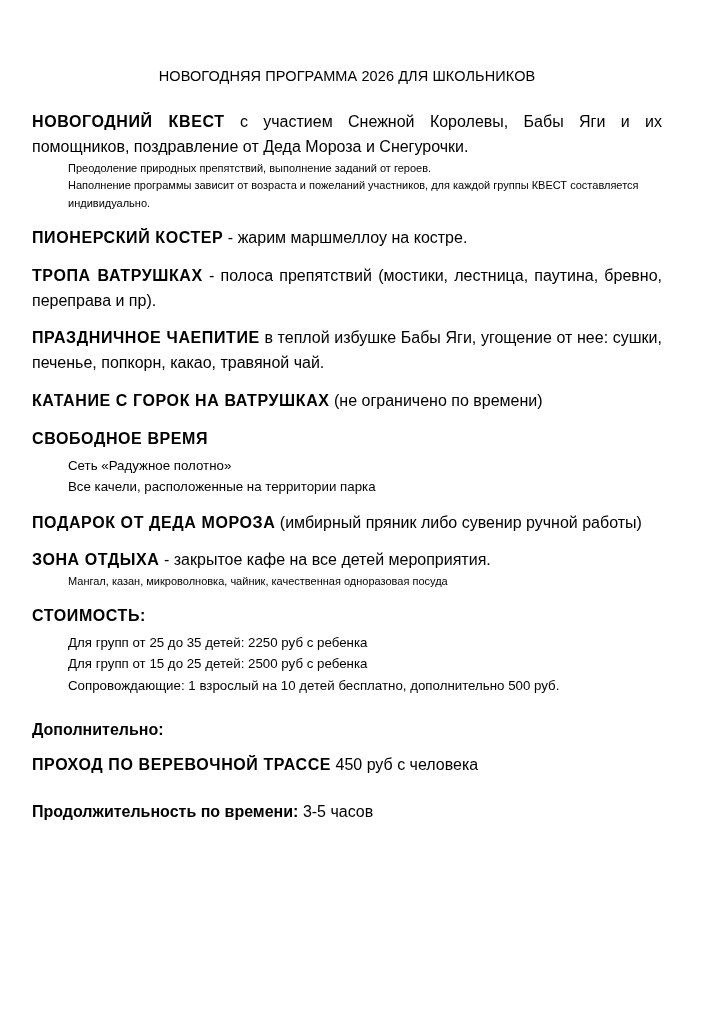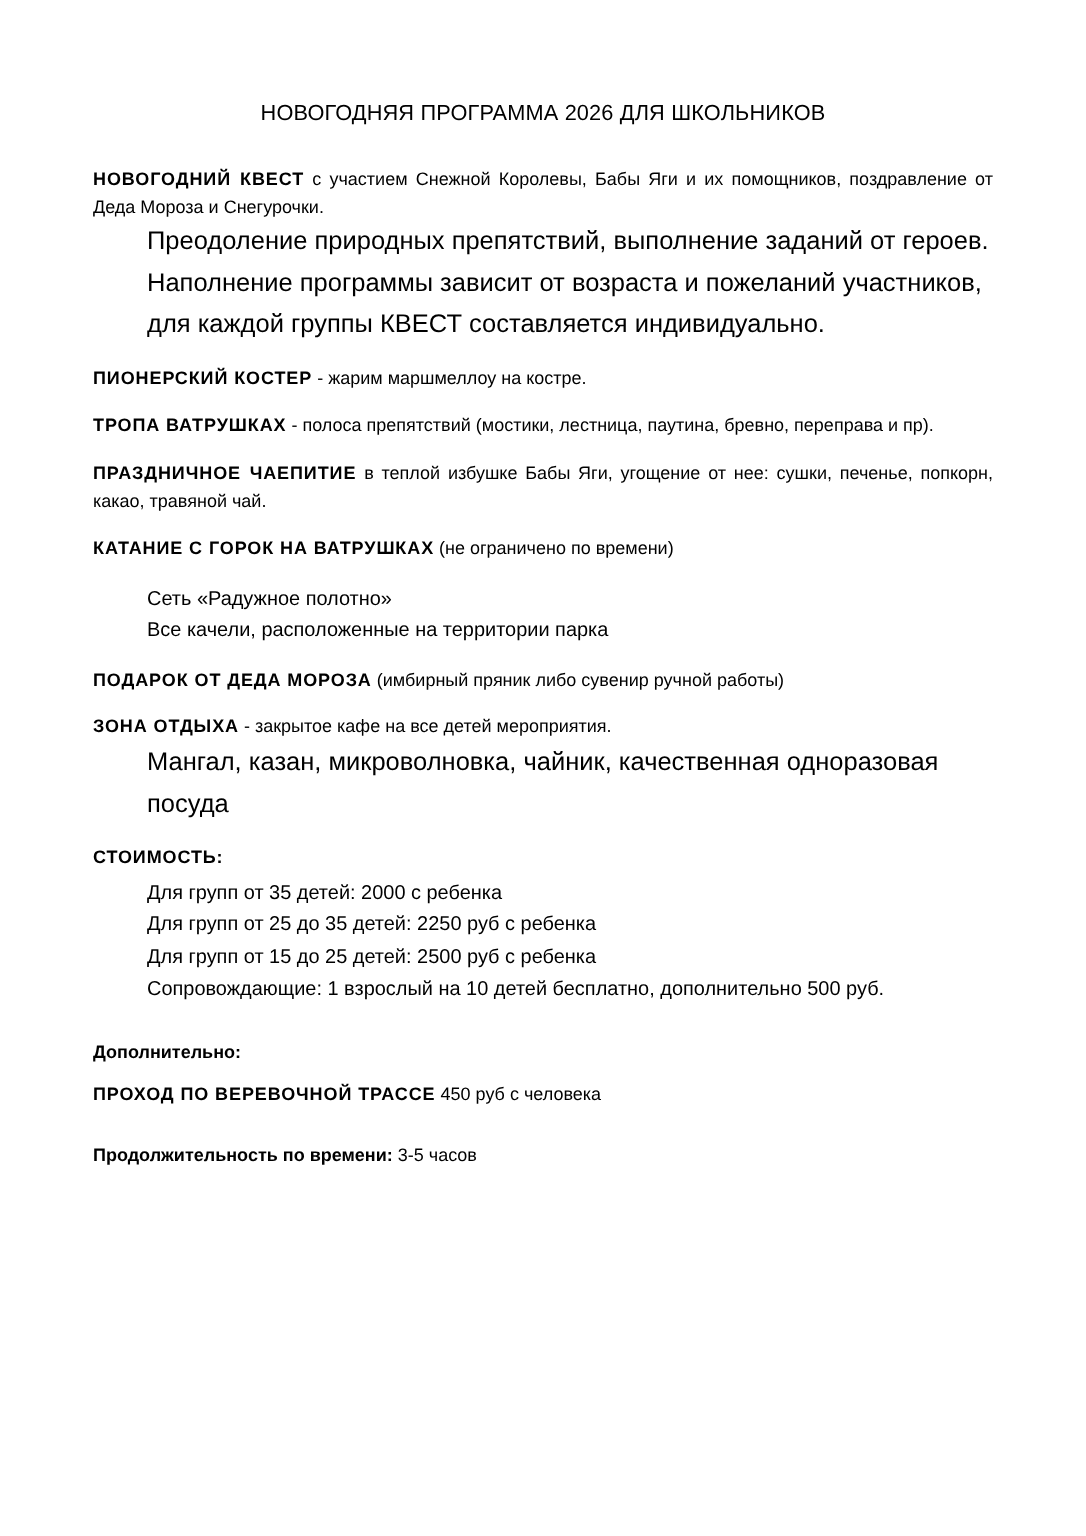--- a/index.html
+++ b/index.html
@@ -12,52 +12,52 @@
     height: 1024px;
     font-family: "Liberation Sans", sans-serif;
     color: #000000;
     -webkit-font-smoothing: antialiased;
   }
   .page {
     position: relative;
     width: 724px;
     height: 1024px;
     box-sizing: border-box;
-    padding: 60px 62px 0 62px;
+    padding: 60px 62px 0 32px;
     background: #fff;
   }
   .doc-title {
     text-align: center;
     font-size: 14.5px;
     letter-spacing: 0.1px;
     margin: 8px 0 26px 0;
     color: #000;
   }
   .block {
     margin-bottom: 13px;
   }
   .para {
-    font-size: 12px;
+    font-size: 16px;
     line-height: 1.55;
     text-align: justify;
     text-justify: inter-word;
     margin: 0;
   }
   .para.nojust {
     text-align: left;
   }
   .lead {
     font-weight: bold;
   }
   .spaced {
     letter-spacing: 0.6px;
   }
   .indent {
     margin-left: 36px;
-    font-size: 17px;
+    font-size: 11px;
     line-height: 1.62;
   }
   .sub-list {
     margin: 3px 0 0 0;
     padding: 0;
     list-style: none;
   }
   .sub-list li {
     margin-left: 36px;
     font-size: 13.3px;
@@ -106,20 +106,23 @@
     </p>
   </div>
 
   <div class="block">
     <p class="para nojust">
       <span class="lead spaced">КАТАНИЕ С ГОРОК НА ВАТРУШКАХ</span><span> (не ограничено по времени)</span>
     </p>
   </div>
 
   <div class="block">
+    <p class="para nojust">
+      <span class="lead spaced">СВОБОДНОЕ ВРЕМЯ</span>
+    </p>
     <ul class="sub-list">
       <li>Сеть «Радужное полотно»</li>
       <li>Все качели, расположенные на территории парка</li>
     </ul>
   </div>
 
   <div class="block">
     <p class="para nojust">
       <span class="lead spaced">ПОДАРОК ОТ ДЕДА МОРОЗА</span><span> (имбирный пряник либо сувенир ручной работы)</span>
     </p>
@@ -130,21 +133,20 @@
       <span class="lead spaced">ЗОНА ОТДЫХА</span><span> - закрытое кафе на все детей мероприятия.</span>
     </p>
     <div class="indent">Мангал, казан, микроволновка, чайник, качественная одноразовая посуда</div>
   </div>
 
   <div class="block">
     <p class="para nojust">
       <span class="lead spaced">СТОИМОСТЬ:</span>
     </p>
     <ul class="sub-list">
-      <li>Для групп от 35 детей: 2000 с ребенка</li>
       <li>Для групп от 25 до 35 детей: 2250 руб с ребенка</li>
       <li>Для групп от 15 до 25 детей: 2500 руб с ребенка</li>
       <li>Сопровождающие: 1 взрослый на 10 детей бесплатно, дополнительно  500 руб.</li>
     </ul>
   </div>
 
   <div class="block section-extra">
     <p class="para nojust tight">
       <span class="lead">Дополнительно:</span>
     </p>

